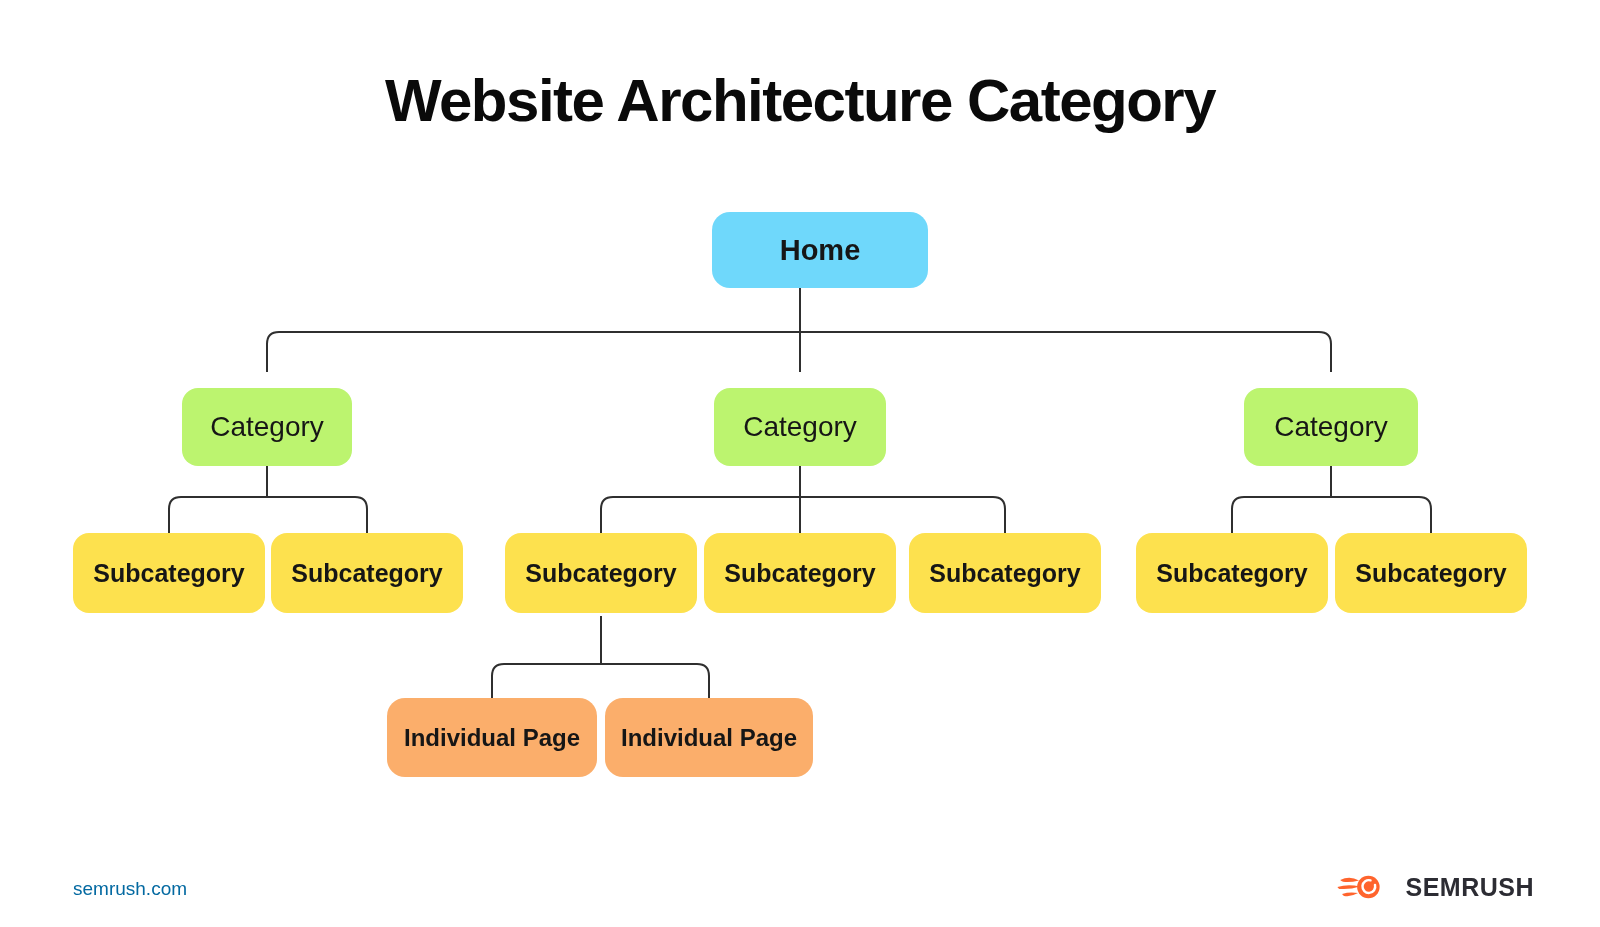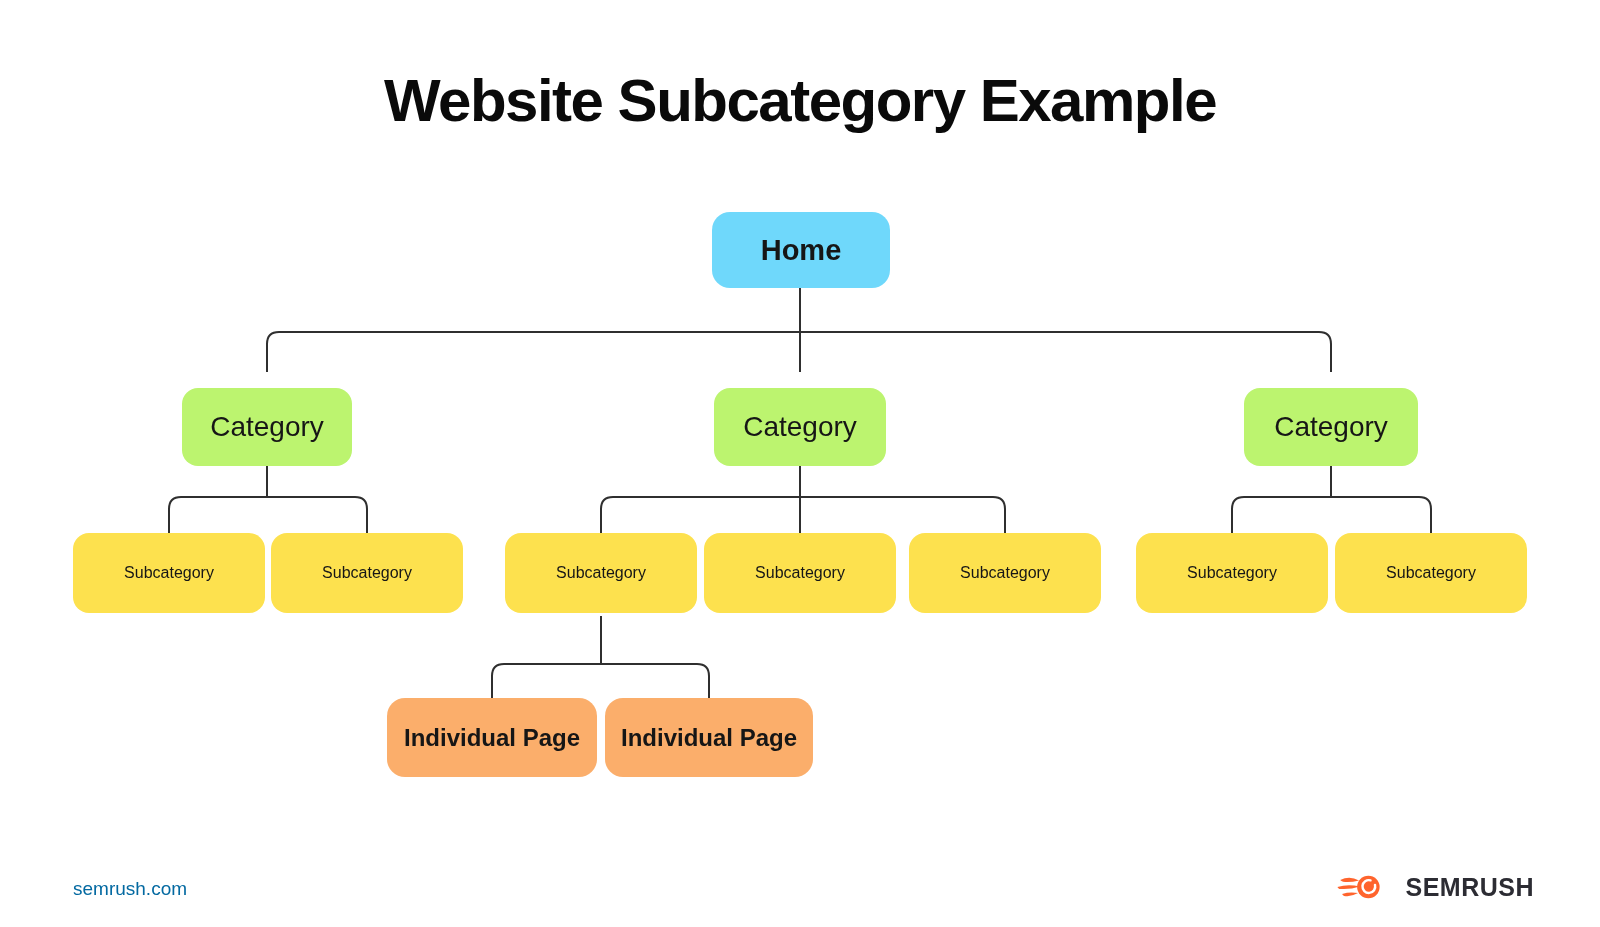--- a/index.html
+++ b/index.html
@@ -9,57 +9,57 @@
   .title{position:absolute;left:0;top:66px;width:100%;margin:0;text-align:center;
          font-size:60px;font-weight:800;letter-spacing:-1.5px;color:#0a0a0a;}
 
   svg.connectors{position:absolute;left:0;top:0;width:1600px;height:927px;}
   svg.connectors path{stroke:var(--connector,#2f2f2f);stroke-width:2;fill:none;}
 
   .node{position:absolute;display:flex;align-items:center;justify-content:center;
         color:#161616;border-radius:16px;white-space:nowrap;}
   .node.home{background:var(--home-fill,#6FD8FB);font-size:29px;font-weight:700;border-radius:18px;}
   .node.category{background:var(--category-fill,#BCF46F);font-size:28px;font-weight:400;margin-top:16px;}
-  .node.subcategory{background:var(--subcategory-fill,#FDE14E);font-size:16px;font-weight:400;}
+  .node.subcategory{background:var(--subcategory-fill,#FDE14E);font-size:25px;font-weight:700;}
   .node.ipage{background:var(--individual-fill,#FBAE6B);font-size:24px;font-weight:700;border-radius:18px;}
 
   .footer-source{position:absolute;left:73px;top:878px;font-size:19px;color:#0369a1;}
   .logo{position:absolute;right:66px;top:872px;display:flex;align-items:center;gap:24px;}
   .logo-icon{display:block;}
   .logo-icon .flame{fill:var(--brand-orange,#FF642D);}
   .logo-icon .ball{fill:var(--brand-orange,#FF642D);}
   .logo-icon .ring{fill:none;stroke:#ffffff;stroke-width:2.6;stroke-linecap:round;}
   .logo-text{font-weight:800;font-size:25px;letter-spacing:0.5px;color:#2c2c33;}
 </style>
 </head>
 <body>
 
 <div class="canvas">
 
-  <h1 class="title">Website Subcategory Example</h1>
+  <h1 class="title">Website Architecture Category</h1>
 
   <svg class="connectors" viewBox="0 0 1600 927" aria-hidden="true">
 
     <path d="M800 288 L800 372"></path>
     <path d="M267 372 L267 344 Q267 332 279 332 L1319 332 Q1331 332 1331 344 L1331 372"></path>
 
     <path d="M267 450 L267 497"></path>
     <path d="M169 533 L169 509 Q169 497 181 497 L355 497 Q367 497 367 509 L367 533"></path>
 
     <path d="M800 450 L800 533"></path>
     <path d="M601 533 L601 509 Q601 497 613 497 L993 497 Q1005 497 1005 509 L1005 533"></path>
 
     <path d="M1331 450 L1331 497"></path>
     <path d="M1232 533 L1232 509 Q1232 497 1244 497 L1419 497 Q1431 497 1431 509 L1431 533"></path>
 
     <path d="M601 616 L601 664"></path>
     <path d="M492 698 L492 676 Q492 664 504 664 L697 664 Q709 664 709 676 L709 698"></path>
   </svg>
 
-  <div class="node home" style="left:712px;top:212px;width:178px;height:76px;">Home</div>
+  <div class="node home" style="left:712px;top:212px;width:216px;height:76px;">Home</div>
 
   <div class="node category" style="left:182px;top:372px;width:170px;height:78px;">Category</div>
   <div class="node category" style="left:714px;top:372px;width:172px;height:78px;">Category</div>
   <div class="node category" style="left:1244px;top:372px;width:174px;height:78px;">Category</div>
 
   <div class="node subcategory" style="left:73px;top:533px;width:192px;height:80px;">Subcategory</div>
   <div class="node subcategory" style="left:271px;top:533px;width:192px;height:80px;">Subcategory</div>
   <div class="node subcategory" style="left:505px;top:533px;width:192px;height:80px;">Subcategory</div>
   <div class="node subcategory" style="left:704px;top:533px;width:192px;height:80px;">Subcategory</div>
   <div class="node subcategory" style="left:909px;top:533px;width:192px;height:80px;">Subcategory</div>

